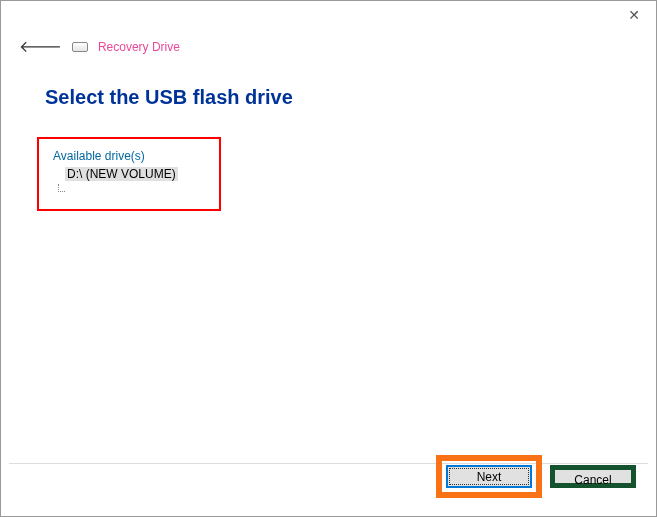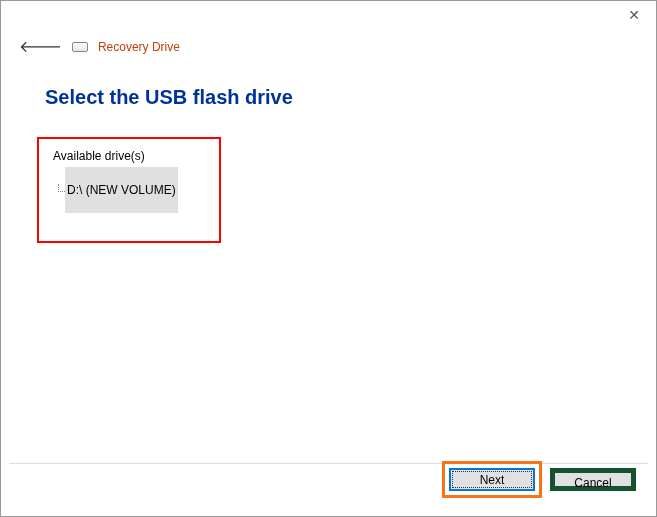--- a/index.html
+++ b/index.html
@@ -54,21 +54,21 @@
       width: 16px;
       height: 10px;
       border: 1px solid #888;
       border-radius: 2px;
       background: linear-gradient(#fff, #e5e5e5);
       display: inline-block;
       position: relative;
     }
     .window-title {
       font-size: 12px;
-      color: #c2410c;
+      color: #ec4899;
     }
     .content {
       position: absolute;
       top: 85px;
       left: 44px;
       right: 40px;
     }
     .page-heading {
       font-size: 20px;
       color: #003399;
@@ -83,29 +83,29 @@
     .drives-block {
       border: 2px solid #ff0000;
       padding: 10px 14px 28px 14px;
       width: 184px;
       min-height: 66px;
       position: relative;
       left: -8px;
     }
     .drives-label {
       font-size: 12px;
-      color: #000000;
+      color: #0369a1;
       margin-bottom: 4px;
     }
     .drive-item {
       font-size: 12px;
       color: #000;
       background: #e0e0e0;
       display: inline-block;
-      padding: 16px 2px;
+      padding: 0 2px;
       margin-left: 12px;
       position: relative;
     }
     .tree-connector {
       position: absolute;
       left: 5px;
       top: 17px;
       width: 7px;
       height: 8px;
       border-left: 1px dotted #888;
@@ -127,21 +127,21 @@
       height: 23px;
       border: 5px solid #14532d;
       background: #e1e1e1;
       font-size: 12px;
       font-family: inherit;
       cursor: pointer;
       text-align: center;
       line-height: 21px;
     }
     .next-wrap {
-      border: 3px solid #f97316;
+      border: 6px solid #f97316;
       padding: 4px;
     }
     .next-btn {
       border: 2px solid #0078d7;
       outline: 1px dotted #333;
       outline-offset: -4px;
     }
     .hr-bottom {
       position: absolute;
       bottom: 52px;

